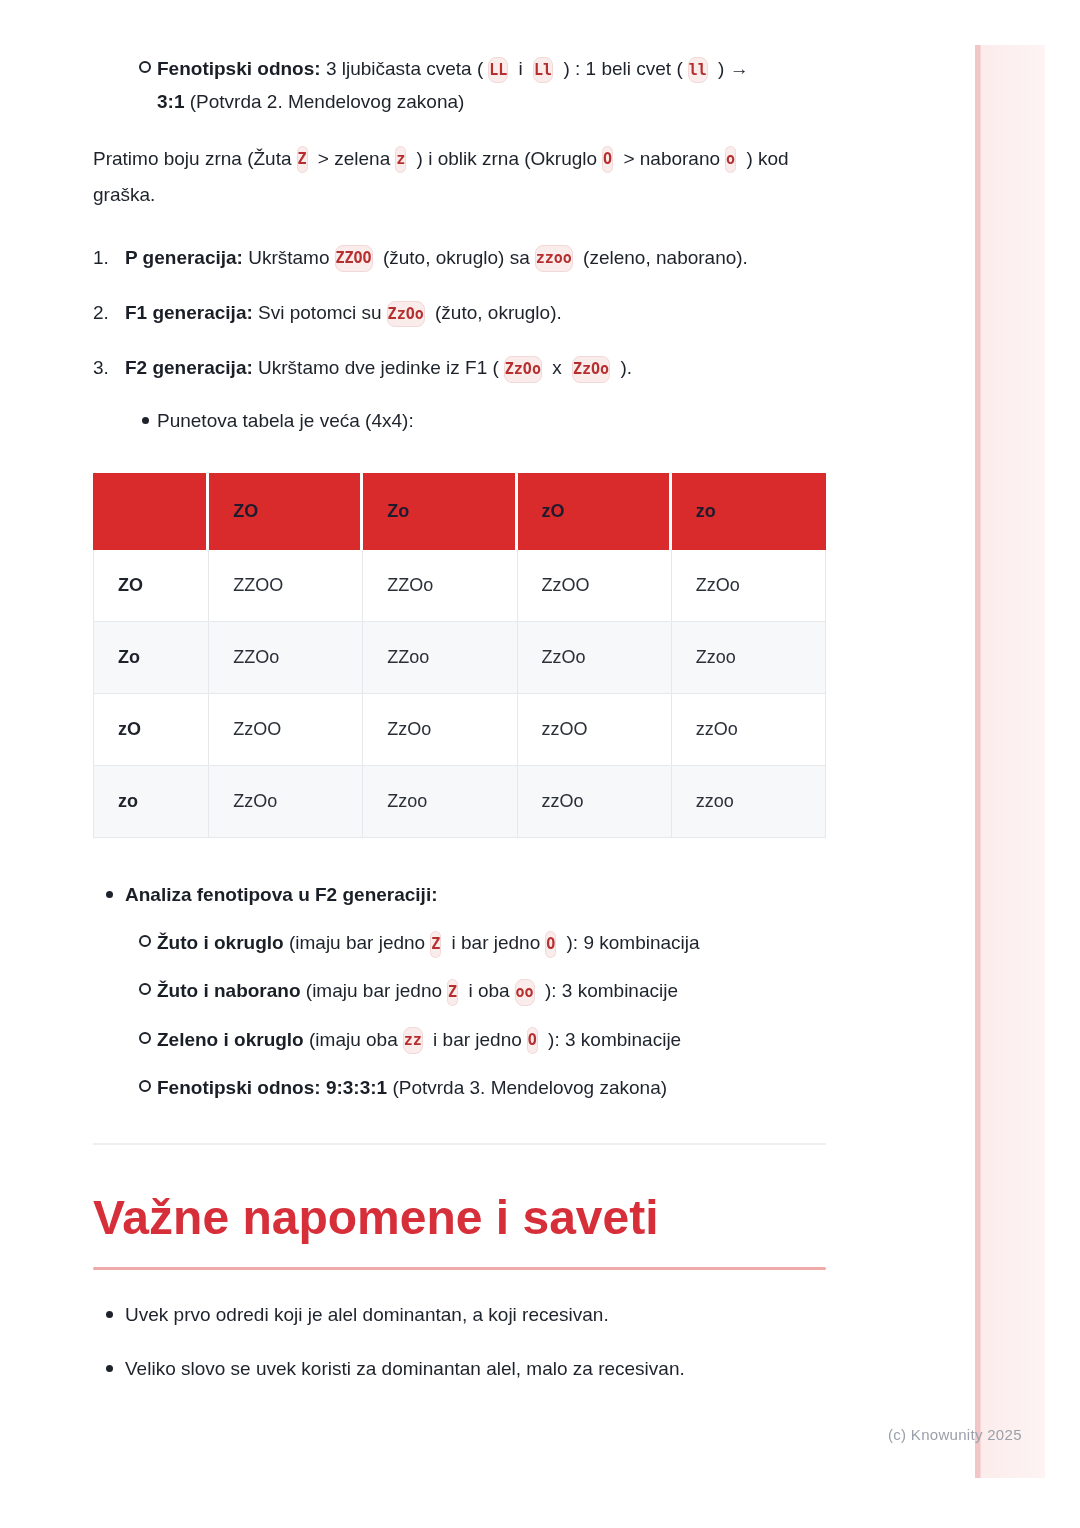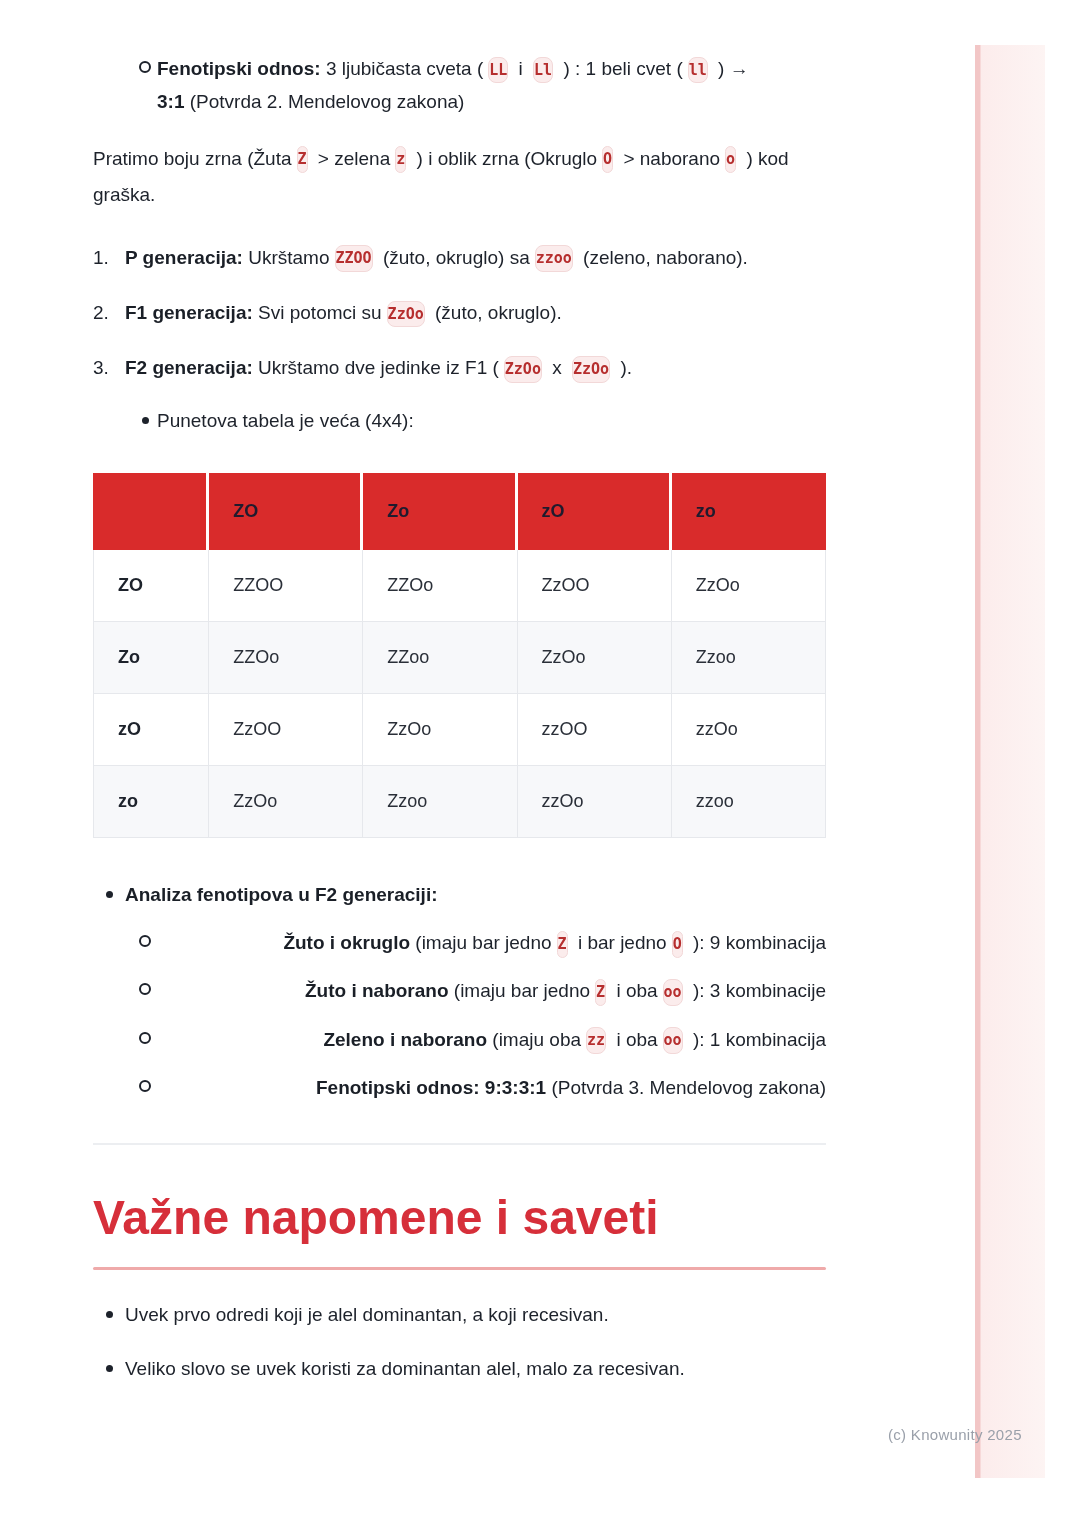--- a/index.html
+++ b/index.html
@@ -66,21 +66,21 @@
     color:#2a2f38; background:#ffffff;
   }
   table.punnett th.rowhead { font-weight:bold; color:#1d222b; border-left:1px solid #e6e8ec; }
   table.punnett tr.alt td, table.punnett tr.alt th.rowhead { background:#f7f8fa; }
   table.punnett td:last-child { border-right:1px solid #e6e8ec; }
   table.punnett col.c0 { width:116px; }
   table.punnett col.cx { width:154px; }
 
   .analysis { margin-top:42px; }
   .analysis-title-row { margin-bottom:16px; }
-  .analysis-items .li { margin-bottom:14px;text-align:right; }
+  .analysis-items .li { margin-bottom:14px; }
   .analysis-items .li-body { line-height:1.8; }
 
   .divider { margin-top:38px; border-top:2px solid #eceef1; }
 
   .notes { margin-top:30px; }
   .notes .li { margin-bottom:24px; }
 
   
   .right-bar {
     position:absolute; left:975px; top:45px; width:70px; height:1433px;
@@ -204,21 +204,21 @@
       <div class="li ind1">
         <span class="marker-wrap">
             <span class="circ"></span>
           </span>
         <div class="li-body"><b>Žuto i naborano</b> (imaju bar jedno<span class="badge">Z</span> i oba<span class="badge">oo</span> ): 3 kombinacije</div>
       </div>
       <div class="li ind1">
         <span class="marker-wrap">
             <span class="circ"></span>
           </span>
-        <div class="li-body"><b>Zeleno i naborano</b> (imaju oba<span class="badge">zz</span> i oba<span class="badge">oo</span> ): 1 kombinacija</div>
+        <div class="li-body"><b>Zeleno i okruglo</b> (imaju oba<span class="badge">zz</span> i bar jedno<span class="badge">O</span> ): 3 kombinacije</div>
       </div>
       <div class="li ind1">
         <span class="marker-wrap">
             <span class="circ"></span>
           </span>
         <div class="li-body"><b>Fenotipski odnos: 9:3:3:1</b> (Potvrda 3. Mendelovog zakona)</div>
       </div>
     </div>
   </div>
 

